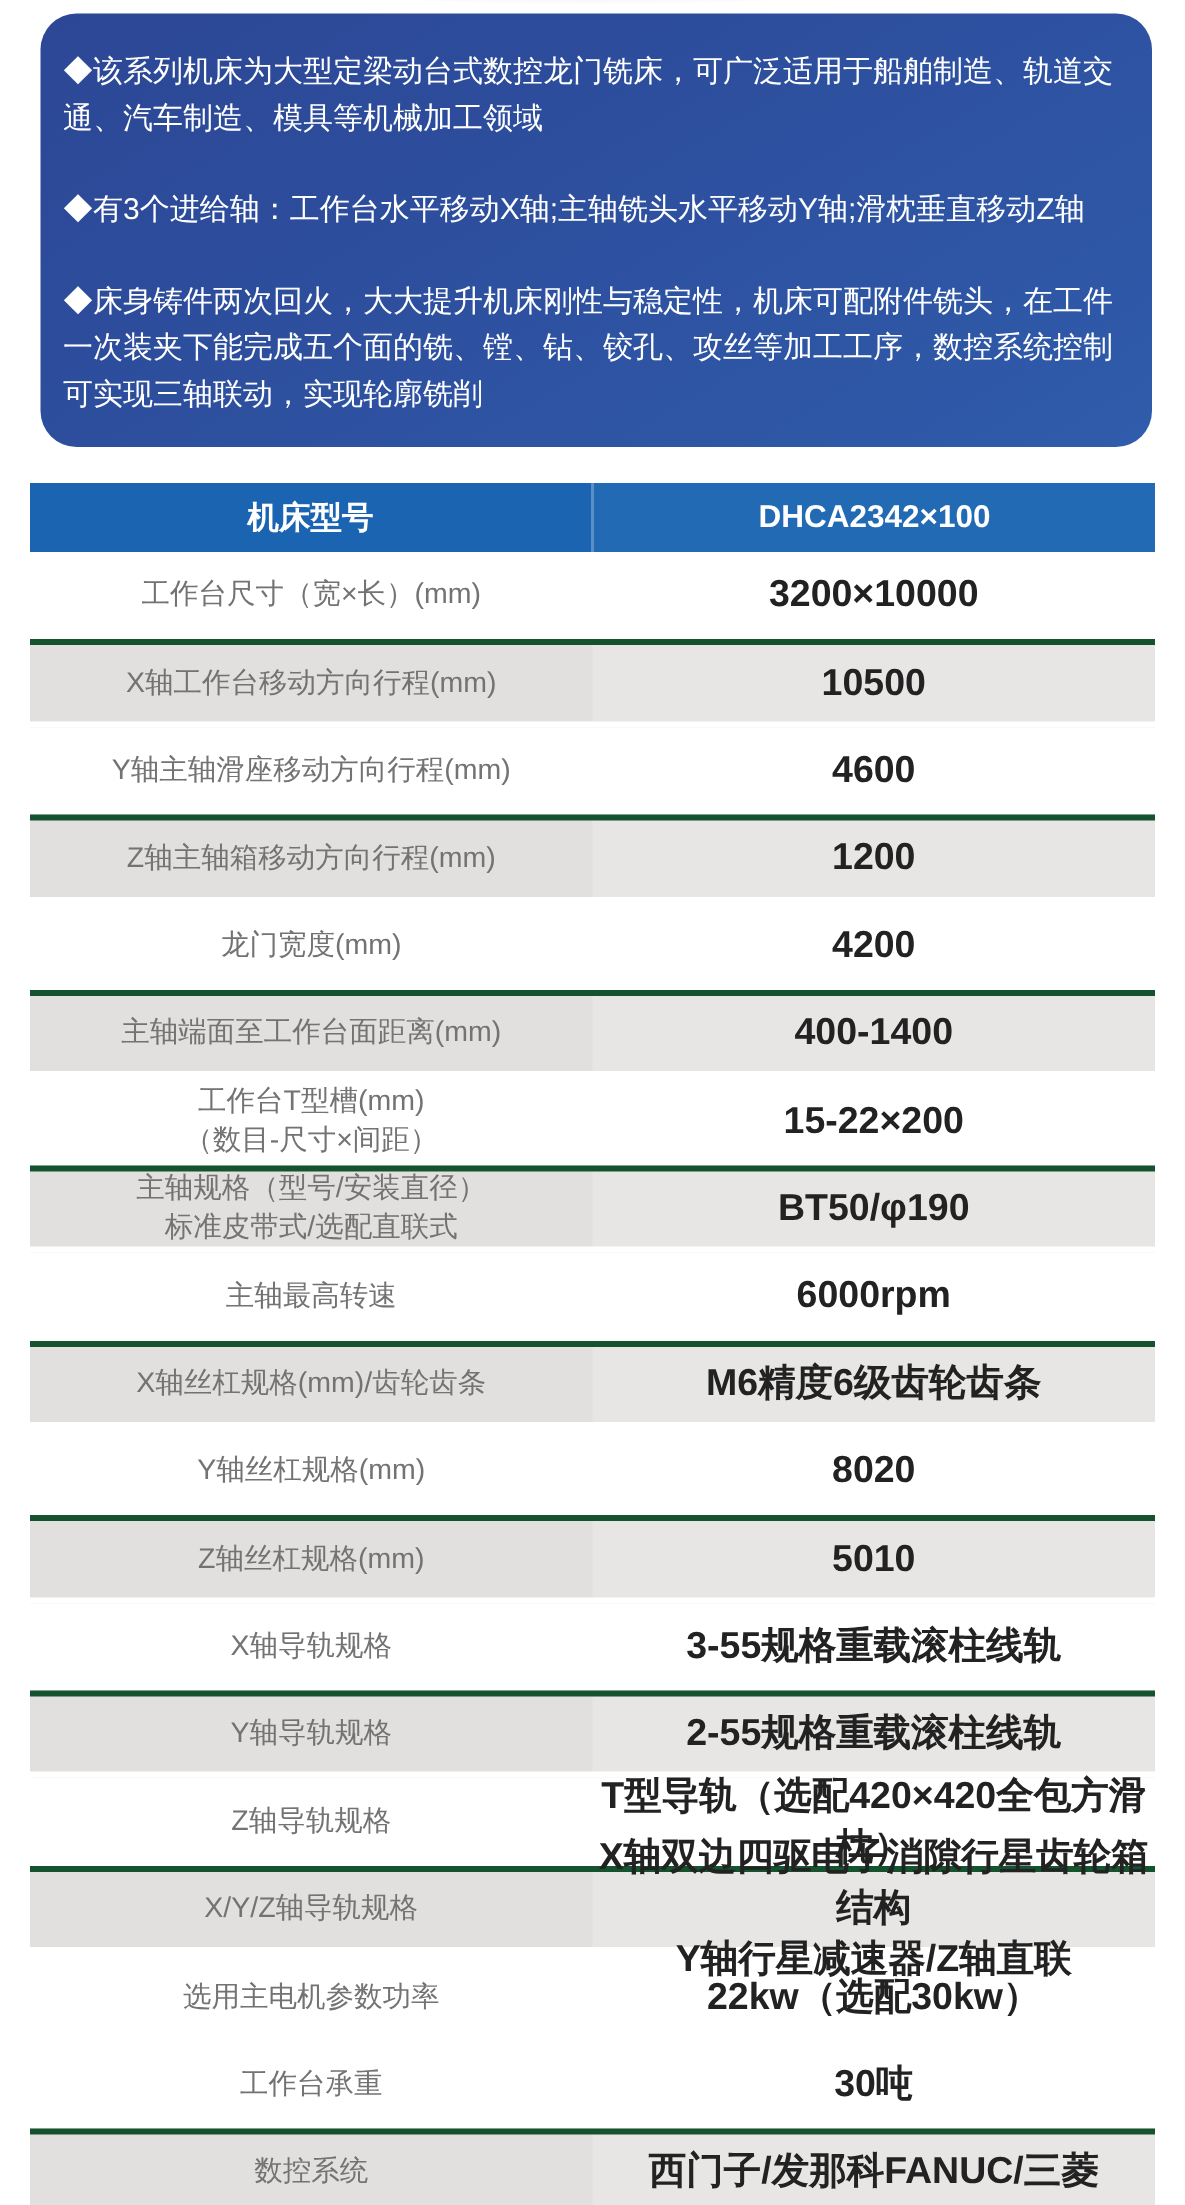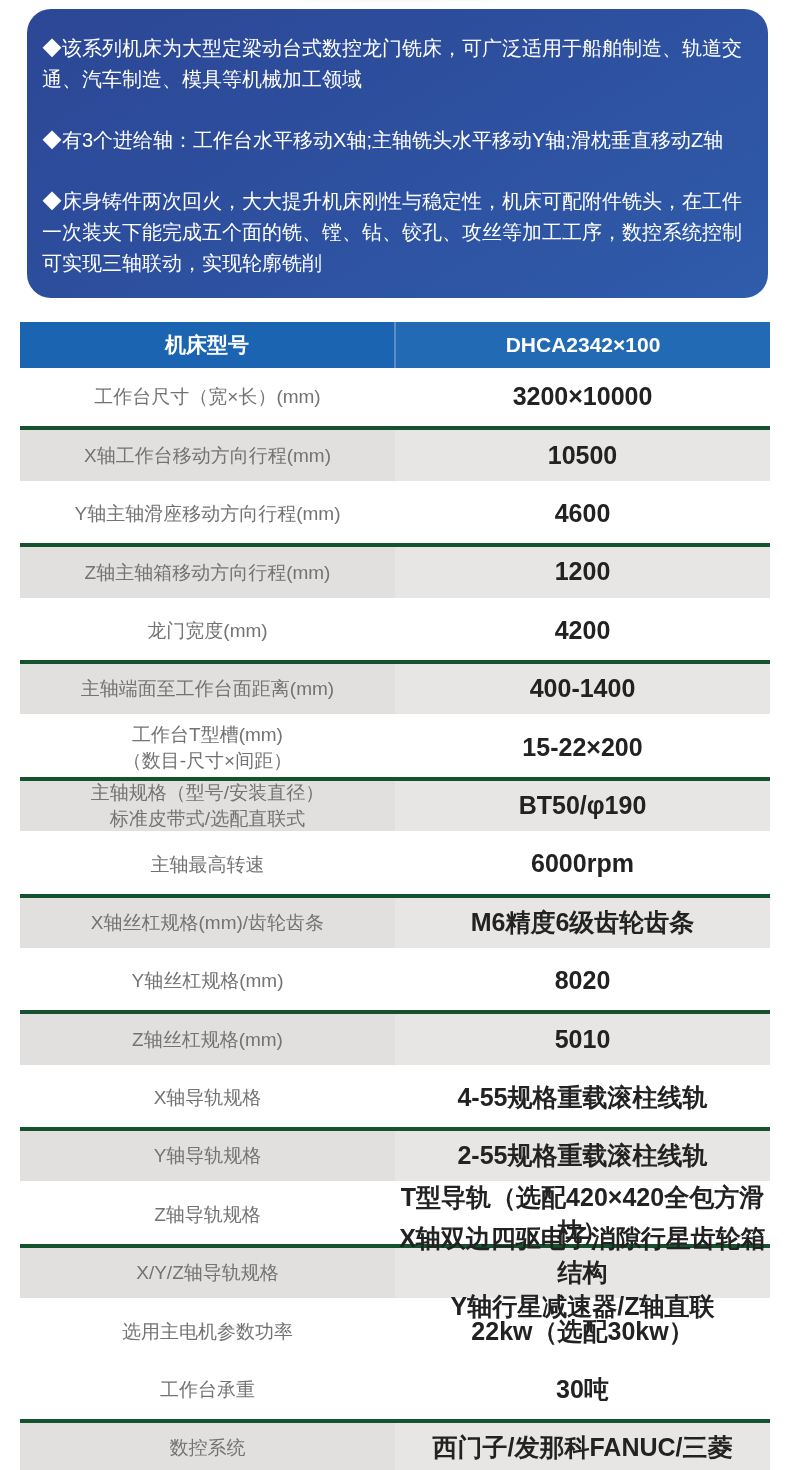--- a/index.html
+++ b/index.html
@@ -116,21 +116,21 @@
         <div class="spec-row">
     <div class="cell label">Y轴丝杠规格(mm)</div>
     <div class="cell value">8020</div>
   </div>
         <div class="spec-row shaded">
     <div class="cell label">Z轴丝杠规格(mm)</div>
     <div class="cell value">5010</div>
   </div>
         <div class="spec-row">
     <div class="cell label">X轴导轨规格</div>
-    <div class="cell value">4-55规格重载滚柱线轨</div>
+    <div class="cell value">3-55规格重载滚柱线轨</div>
   </div>
         <div class="spec-row shaded">
     <div class="cell label">Y轴导轨规格</div>
     <div class="cell value">2-55规格重载滚柱线轨</div>
   </div>
         <div class="spec-row">
     <div class="cell label">Z轴导轨规格</div>
     <div class="cell value">T型导轨（选配420×420全包方滑枕）</div>
   </div>
         <div class="spec-row shaded">

